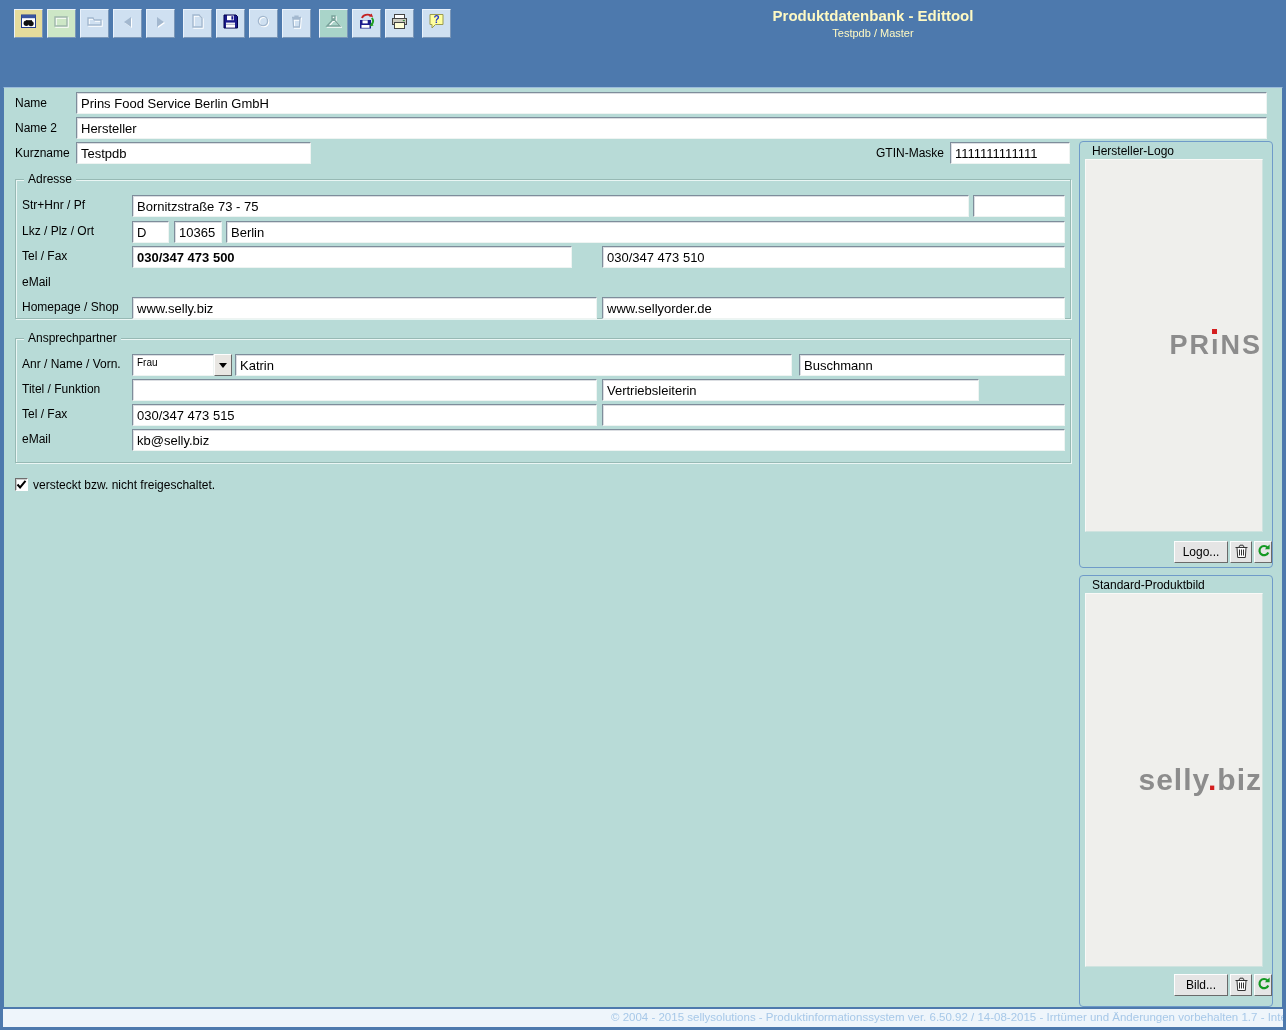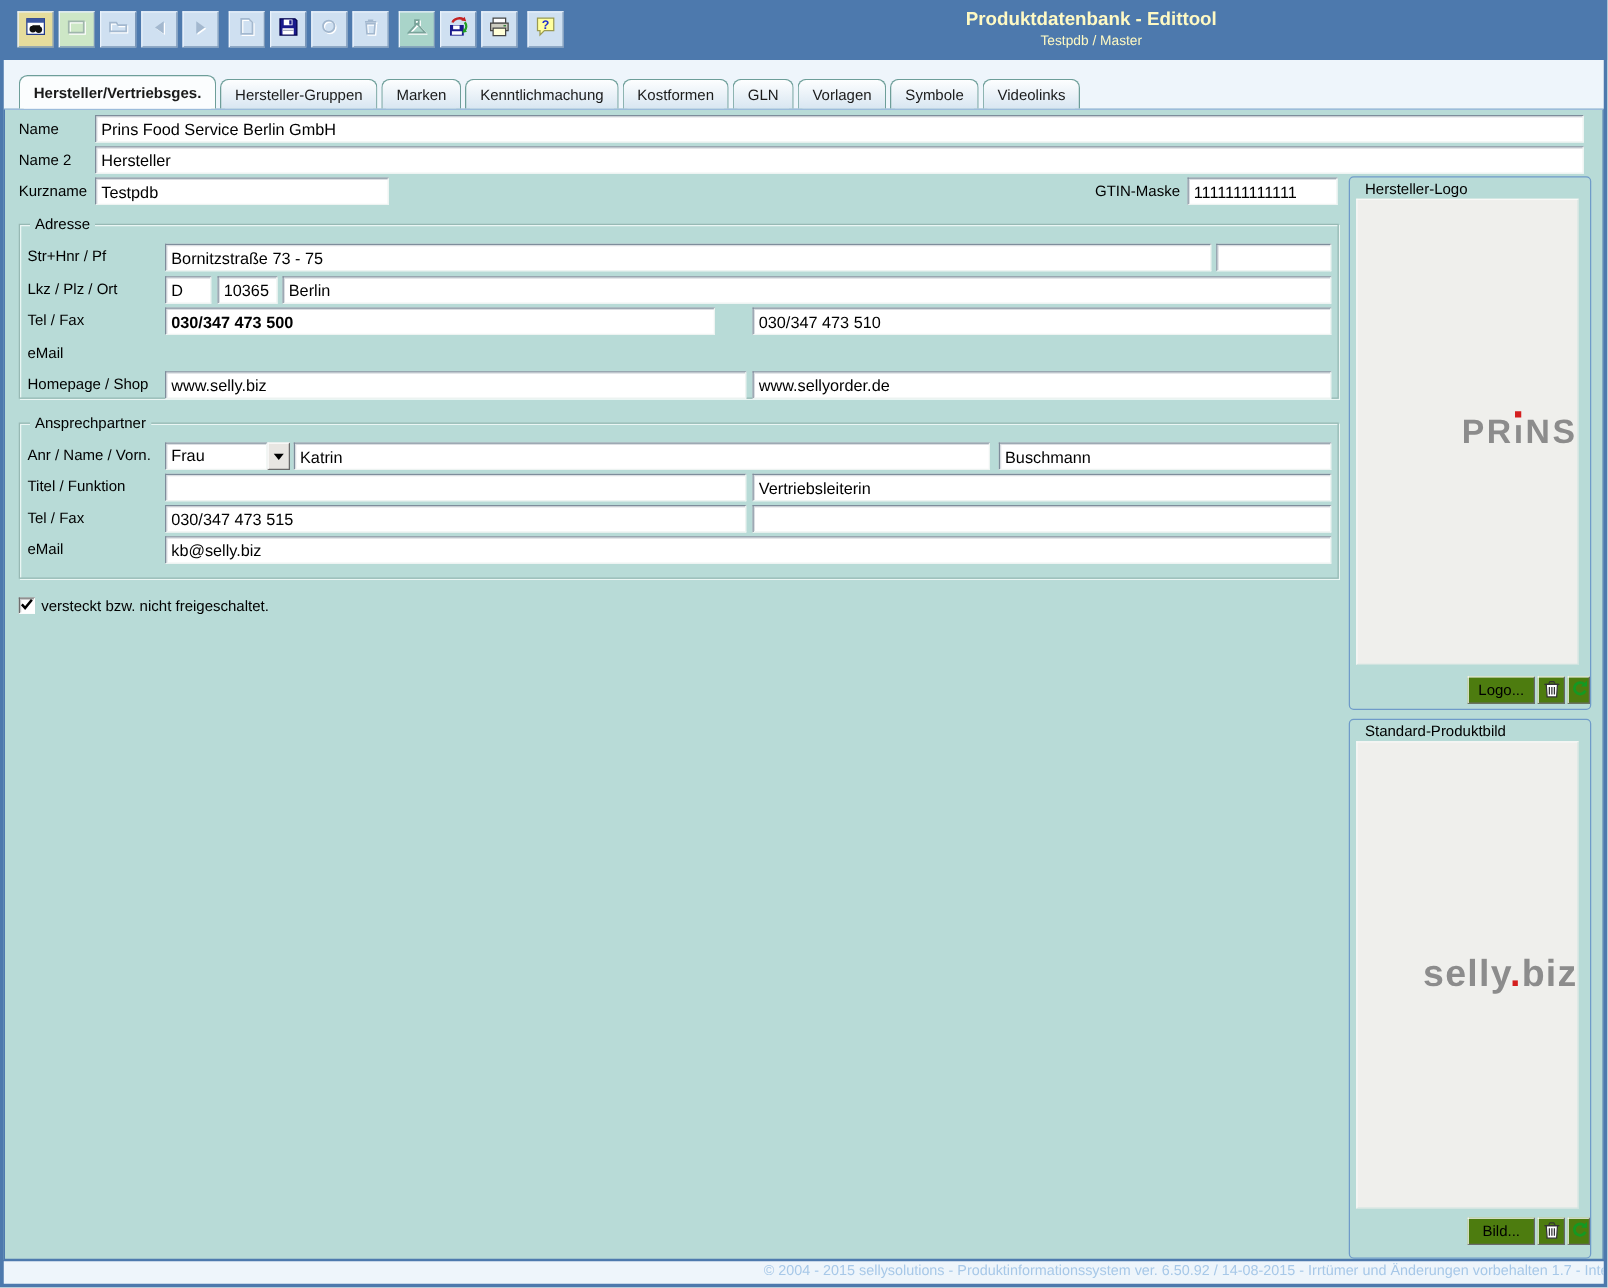--- a/index.html
+++ b/index.html
@@ -40,31 +40,31 @@
   .legend { position:absolute; top:-8px; left:8px; background:#b8dbd7; padding:0 4px; font-size:12px; }
 
   .checkbox { position:absolute; width:13px; height:13px; background:#fff;
               border:1px solid; border-color:#6e6e6e #fff #fff #6e6e6e;
               box-shadow:inset 1px 1px 0 rgba(0,0,0,.2); display:flex; align-items:center; justify-content:center; cursor:pointer; }
 
   
   .combo { position:absolute; height:22px; display:flex; }
   .combo .combo-text { width:82px; height:22px; background:#fff; border:1px solid;
         border-color:#7e8d9b #eef4f2 #eef4f2 #7e8d9b; box-shadow:inset 1px 1px 0 rgba(110,125,140,.25);
-        font-size:13px; padding:2px 4px; }
+        font-size:10px; padding:2px 4px; }
   .combo .combo-btn { width:18px; height:22px; background:#e8e6e2; border:1px solid;
         border-color:#fdfdfd #6a6a6a #6a6a6a #fdfdfd; display:flex; align-items:center; justify-content:center; cursor:pointer; }
   .tri-down { width:0; height:0; border-left:4px solid transparent; border-right:4px solid transparent; border-top:5px solid #000; }
 
   
   .panel { position:absolute; width:194px; background:#b8dbd7; border:1px solid #6f9bc9; border-radius:4px; }
   .panel .legend { background:#b8dbd7; }
   .img-area { position:absolute; background:#efefec; border:1px solid;
               border-color:#f9f9f7 #cfe3df #cfe3df #f9f9f7; display:flex; align-items:center; justify-content:flex-end; }
-  .small-btn { position:absolute; height:22px; background:#4d7c0f; font-size:12px; color:#000;
+  .small-btn { position:absolute; height:22px; background:#e5e5e5; font-size:12px; color:#000;
                border:1px solid; border-color:#fdfdfd #6a6a6a #6a6a6a #fdfdfd;
                display:flex; align-items:center; justify-content:center; cursor:pointer;
                font-family:"Liberation Sans",sans-serif; }
 
   
   .prins { font-size:27px; font-weight:bold; color:#8c8c8c; letter-spacing:2px; }
   .prins .prins-i { position:relative; display:inline-block; }
   .prins .prins-i::after { content:""; position:absolute; left:1px; top:-1px; width:5px; height:5px; background:#d41f1f; }
   .selly { font-size:30px; font-weight:bold; color:#8c8c8c; letter-spacing:1px; }
   .selly .red { color:#d41f1f; }
@@ -181,33 +181,20 @@
             <path d="M2 1.5 h13 v10 h-7.5 l-3.5 3.5 v-3.5 H2 z" fill="#ffff9e" stroke="#9a9a50"></path>
             <text x="8.5" y="10" text-anchor="middle" font-size="10" font-weight="bold" fill="#2233cc" font-family="'Liberation Sans',sans-serif">?</text>
           </svg></span>
     </div>
     <div class="title-block">
       <div class="t1">Produktdatenbank - Edittool</div>
       <div class="t2">Testpdb / Master</div>
     </div>
   </div>
 
-  <div class="subheader">
-    <div class="tabbar">
-      <div class="tab active">Hersteller/Vertriebsges.</div>
-      <div class="tab">Hersteller-Gruppen</div>
-      <div class="tab">Marken</div>
-      <div class="tab">Kenntlichmachung</div>
-      <div class="tab">Kostformen</div>
-      <div class="tab">GLN</div>
-      <div class="tab">Vorlagen</div>
-      <div class="tab">Symbole</div>
-      <div class="tab">Videolinks</div>
-    </div>
-  </div>
 
   <div class="content">
 
     <span class="lbl" style="left:11px;top:8px">Name</span>
     <input class="field" style="left: 72px; top: 4px; width: 1191px;" value="Prins Food Service Berlin GmbH">
 
     <span class="lbl" style="left:11px;top:33px">Name 2</span>
     <input class="field" style="left: 72px; top: 29px; width: 1191px;" value="Hersteller">
 
     <span class="lbl" style="left:11px;top:58px">Kurzname</span>
@@ -247,21 +234,21 @@
         <div class="combo-text">Frau</div>
         <div class="combo-btn">
             <span class="tri-down"></span>
           </div>
       </div>
       <input class="field" style="left: 219px; top: 15px; width: 557px;" value="Katrin">
       <input class="field" style="left: 783px; top: 15px; width: 266px;" value="Buschmann">
 
       <span class="lbl" style="left:6px;top:43px">Titel / Funktion</span>
       <input class="field" style="left: 116px; top: 40px; width: 465px;" value="">
-      <input class="field" style="left: 586px; top: 40px; width: 463px;" value="Vertriebsleiterin">
+      <input class="field" style="left: 586px; top: 40px; width: 377px;" value="Vertriebsleiterin">
 
       <span class="lbl" style="left:6px;top:68px">Tel / Fax</span>
       <input class="field" style="left: 116px; top: 65px; width: 465px;" value="030/347 473 515">
       <input class="field" style="left: 586px; top: 65px; width: 463px;" value="">
 
       <span class="lbl" style="left:6px;top:93px">eMail</span>
       <input class="field" style="left: 116px; top: 90px; width: 933px;" value="kb@selly.biz">
     </div>
 
     <div class="checkbox" style="left:11px;top:390px">

